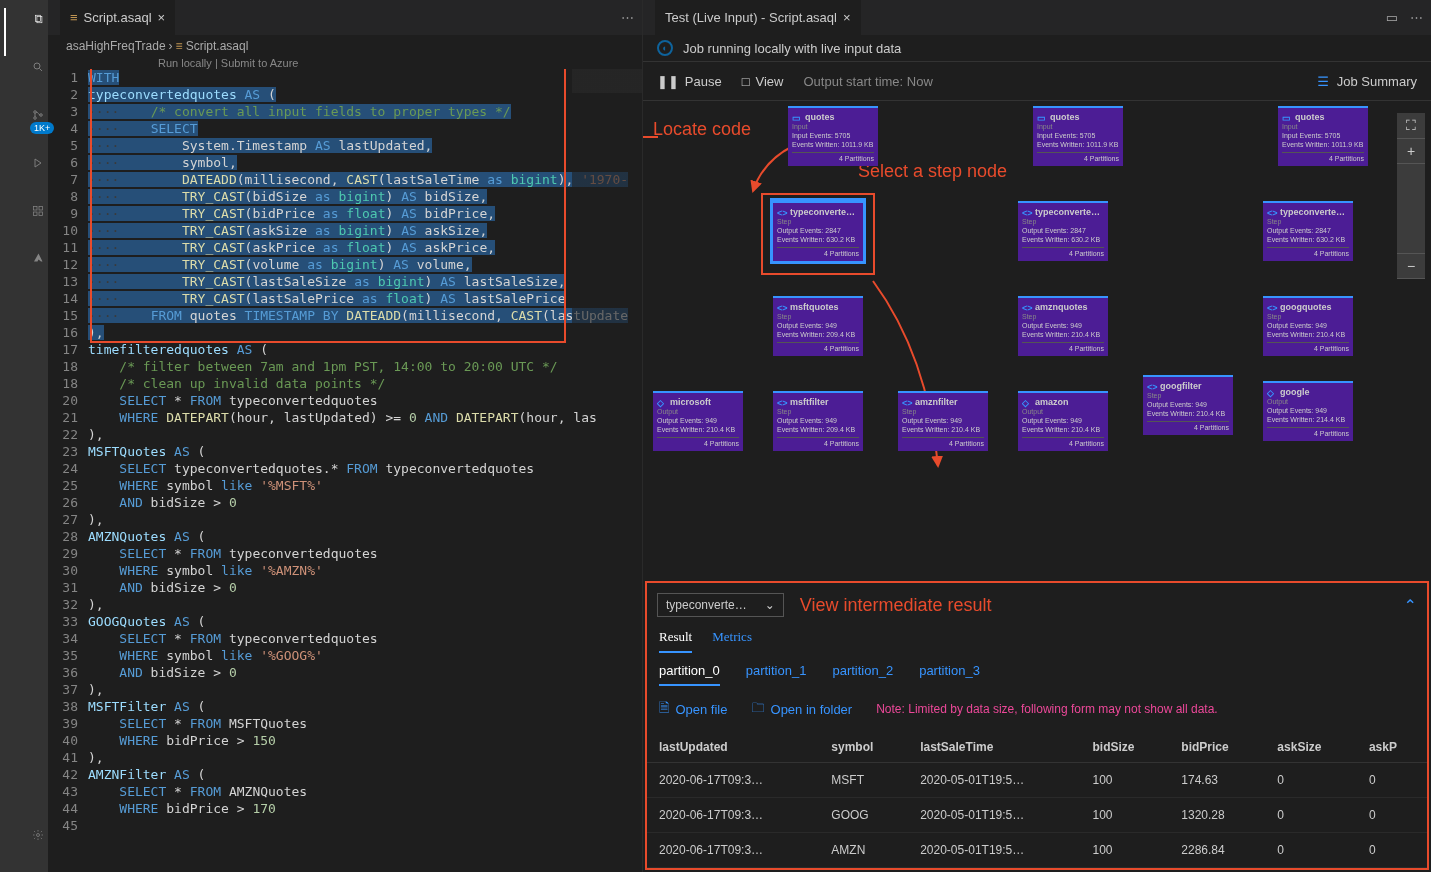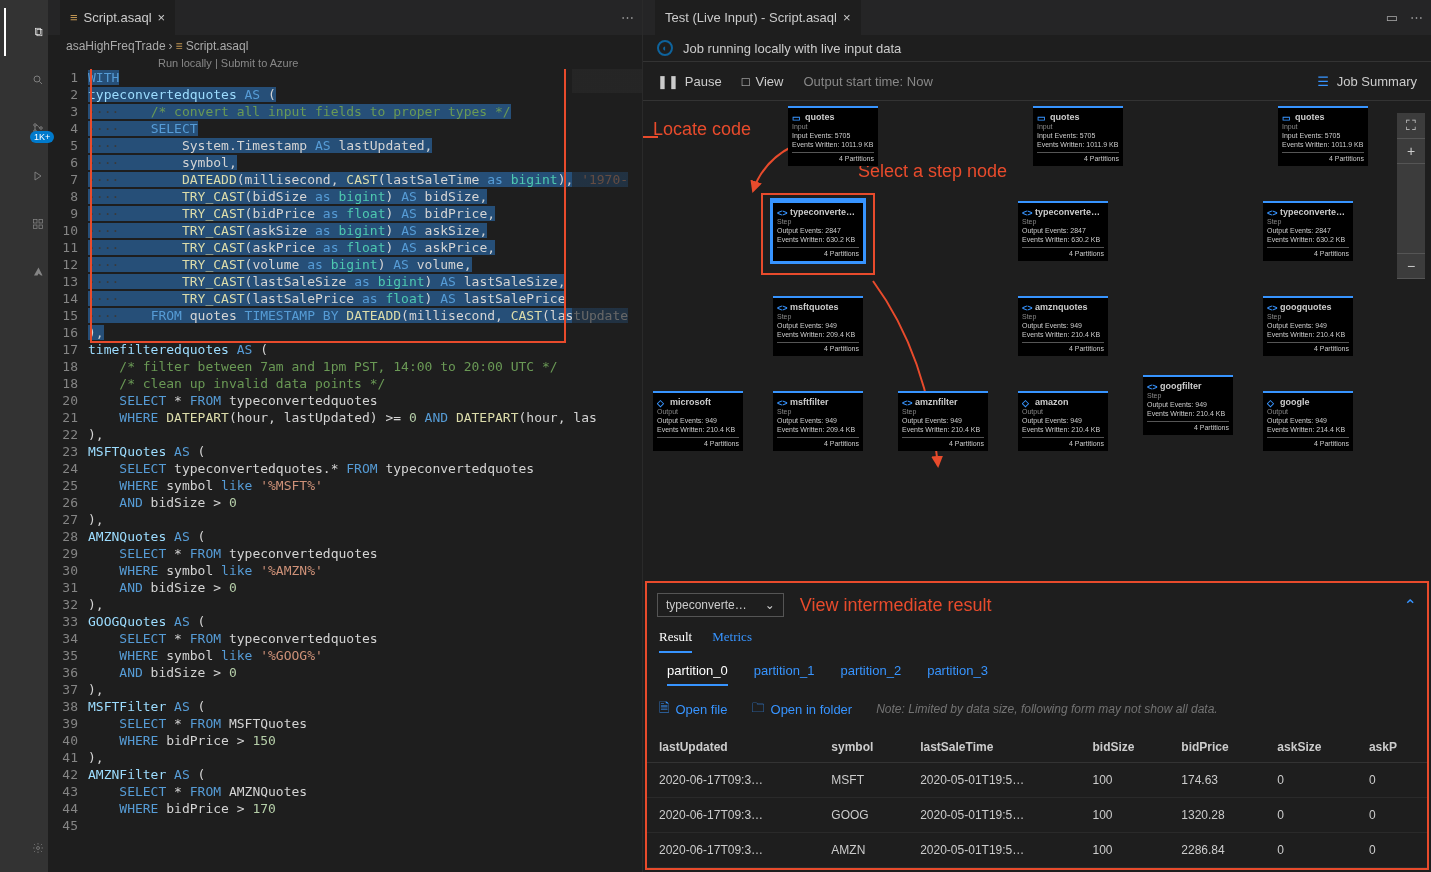--- a/index.html
+++ b/index.html
@@ -19,21 +19,21 @@
   display: flex;
   flex-direction: column;
   align-items: center;
   padding-top: 8px;
   flex-shrink: 0;
 }
 .activity-bar .icon {
   width: 40px;
   height: 48px;
   display: flex;
-  align-items: center;
+  align-items: flex-start;
   justify-content: center;
   cursor: pointer;
   color: #858585;
   padding-left: 28px;
 }
 .activity-bar .icon:first-child { border-left: 2px solid #fff; color: #fff; }
 .activity-bar .spacer { flex: 1; }
 .badge {
   position: absolute;
   font-size: 9px;
@@ -164,21 +164,21 @@
 .toolbar .right { margin-left:auto; display:flex; align-items:center; gap:8px;}
 .diagram {
   flex:1;
   position:relative;
   background:#1e1e1e;
   overflow:hidden;
 }
 .node {
   position:absolute;
   width:90px;
-  background:#000000;
+  background:#4c1d95;
   border-top:2px solid #3794ff;
   font-size:8px;
   color:#ccc;
   padding:4px;
 }
 .node.selected { outline:3px solid #3794ff; }
 .node .title { font-weight:600; font-size:9px; white-space:nowrap; overflow:hidden; text-overflow:ellipsis;}
 .node .sub { color:#888; font-size:7px;}
 .node .stat { font-size:7px; margin-top:2px;}
 .node .foot { border-top:1px solid #555; margin-top:4px; text-align:right; font-size:7px; padding-top:2px;}
@@ -211,34 +211,34 @@
   display:flex;
   gap:20px;
   padding:8px 12px 0 12px;
   font-size:13px;
 }
 .tabs2 .t { padding-bottom:6px; cursor:pointer; color:#3794ff;font-family:Liberation Serif, serif;}
 .tabs2 .t.active { color:#fff; border-bottom:2px solid #3794ff;}
 .partition-tabs {
   display:flex;
   gap:26px;
-  padding:10px 12px 0 20px;
+  padding:10px 12px 0 12px;
   font-size:13px;
 }
 .partition-tabs .p { color:#3794ff; cursor:pointer; padding-bottom:6px;}
 .partition-tabs .p.active { color:#fff; border-bottom:2px solid #3794ff;}
 .file-actions {
   display:flex;
   gap:24px;
   padding:12px;
   font-size:13px;
   align-items:center;
 }
 .file-actions .link { color:#3794ff; display:flex; align-items:center; gap:6px; cursor:pointer;}
-.file-actions .note { color:#737373; font-size:12px;font-style:italic;}
+.file-actions .note { color:#ec4899; font-size:12px;}
 table.result {
   width:100%;
   border-collapse:collapse;
   font-size:12px;
 }
 table.result th {
   text-align:left;
   padding:8px 12px;
   font-weight:600;
   border-bottom:1px solid #333;
@@ -532,21 +532,21 @@
           <div class="stat">Events Written: 210.4 KB</div>
           <div class="foot">4 Partitions</div>
         </div>
         <div class="node" style="left: 500px; top: 274px;">
           <div class="title"><span class="node-icon" style="color:#3794ff">&lt;&gt;</span>googfilter</div>
           <div class="sub">Step</div>
           <div class="stat">Output Events: 949</div>
           <div class="stat">Events Written: 210.4 KB</div>
           <div class="foot">4 Partitions</div>
         </div>
-        <div class="node" style="left: 620px; top: 290px;">
+        <div class="node" style="left: 620px; top: 280px;">
           <div class="title"><span class="node-icon" style="color:#3794ff">◇</span>google</div>
           <div class="sub">Output</div>
           <div class="stat">Output Events: 949</div>
           <div class="stat">Events Written: 214.4 KB</div>
           <div class="foot">4 Partitions</div>
         </div>
       </div>
 
     <div class="results">
       <div class="results-head">

